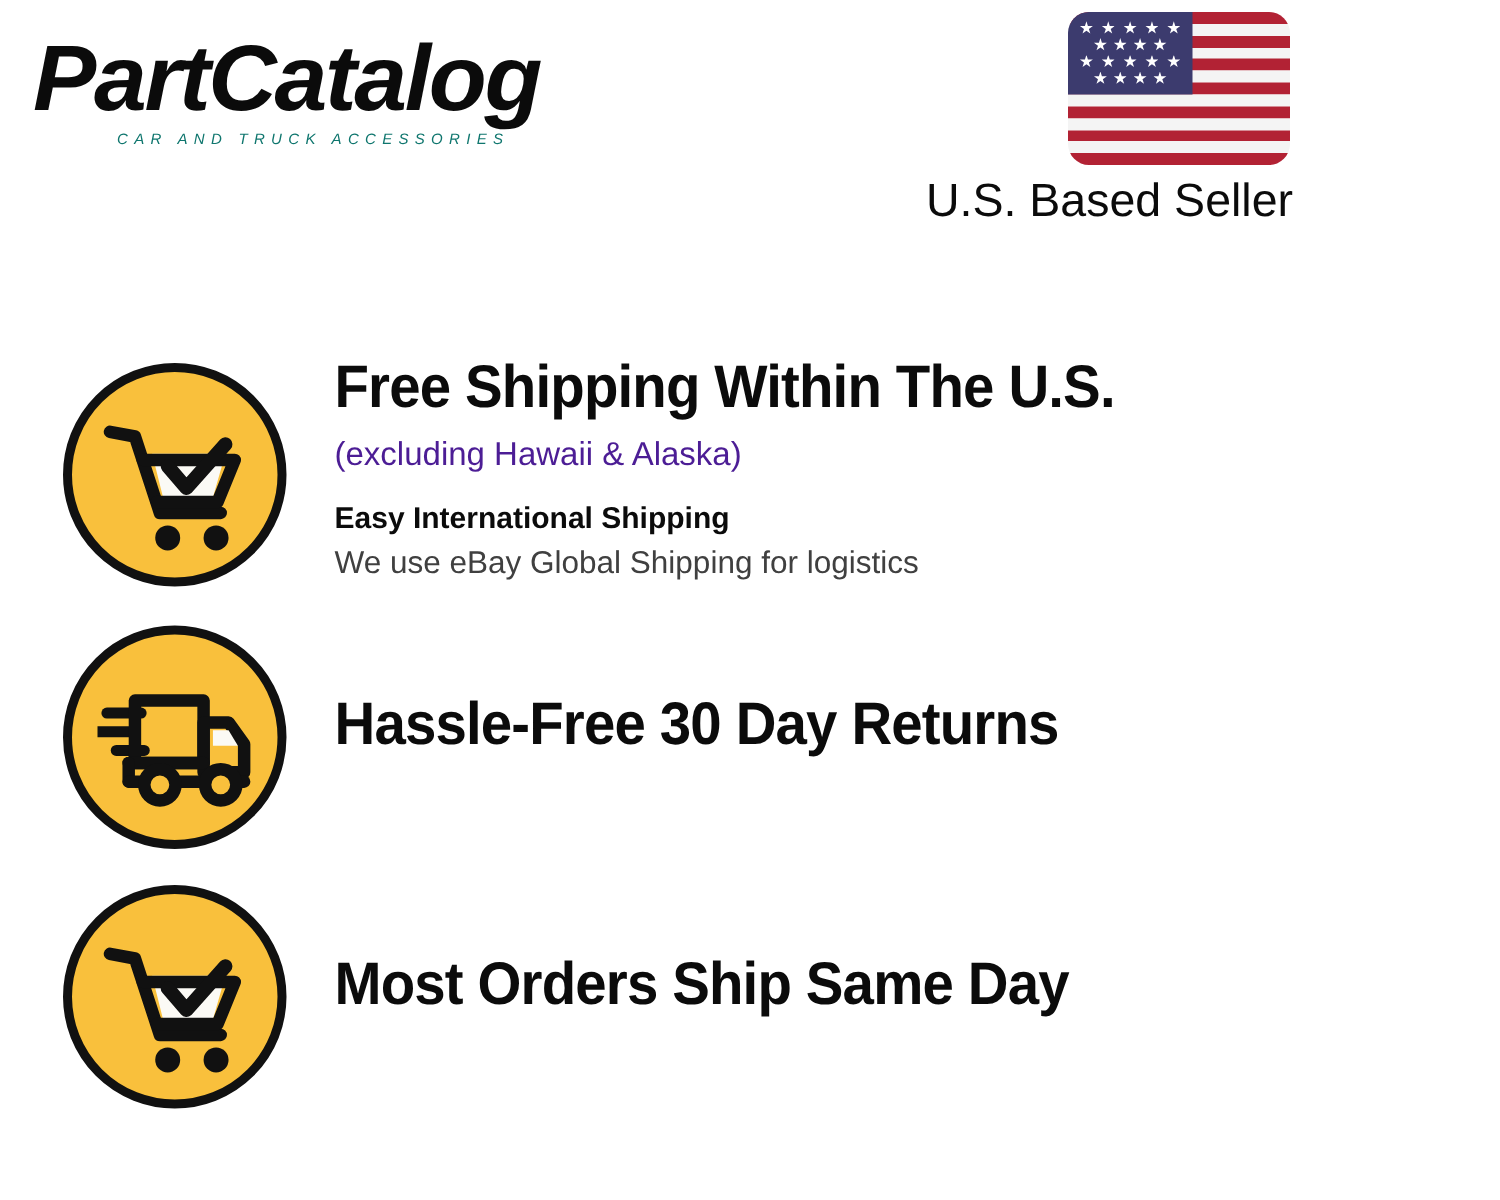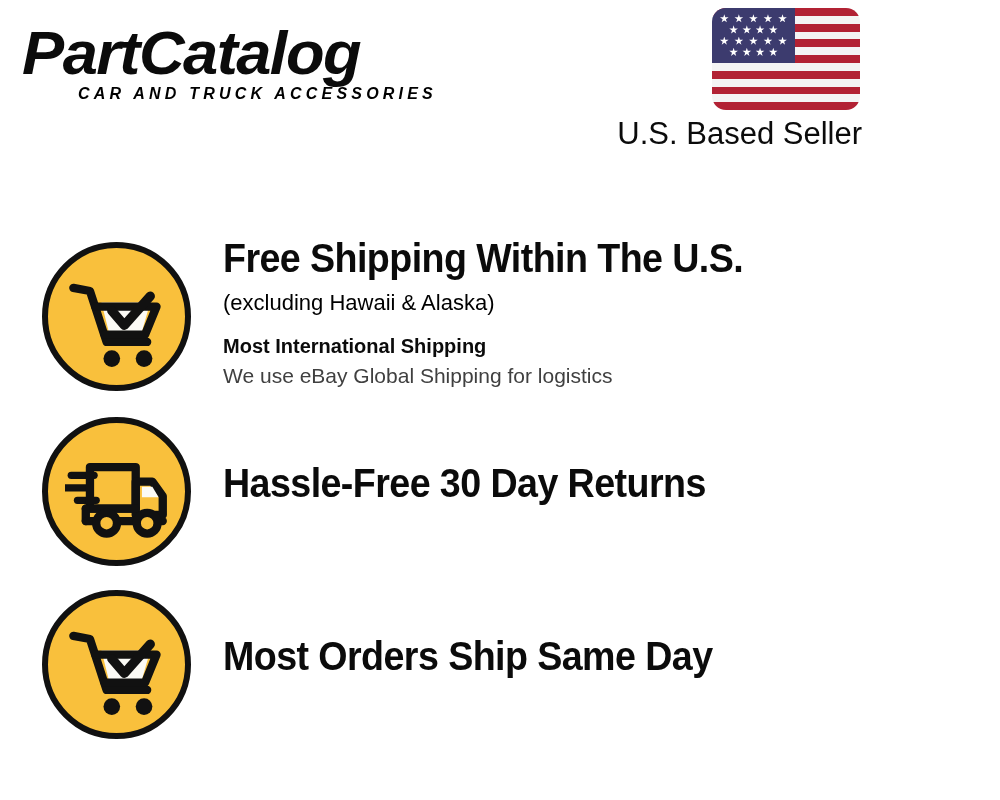--- a/index.html
+++ b/index.html
@@ -38,26 +38,26 @@
     color: #0b0b0b;
     transform: scaleX(1.02);
     transform-origin: left center;
     white-space: nowrap;
   }
   .logo-tagline {
     display: block;
     margin-top: 2px;
     margin-left: 56px;
     font-family: "Liberation Sans", sans-serif;
-    font-weight: 700;
+    font-weight: 400;
     font-style: italic;
-    font-size: 16px;
+    font-size: 10px;
     line-height: 16px;
     letter-spacing: 4.2px;
-    color: #000000;
+    color: #0f766e;
     white-space: nowrap;
   }
 
   
   .seller-block {
     position: absolute;
     right: 8px;
     top: 8px;
     width: 270px;
     text-align: right;
@@ -180,21 +180,21 @@
   }
   .row-1 .feature-text { padding-top: 6px; }
   .row-2 .feature-text { padding-top: 55px; }
   .row-3 .feature-text { padding-top: 56px; }
 
   .subline {
     font-family: "Liberation Sans", sans-serif;
     font-weight: 400;
     font-size: 22px;
     line-height: 30px;
-    color: #000000;
+    color: #4c1d95;
     margin: 6px 0 0 0;
     white-space: nowrap;
   }
   .subhead {
     font-family: "Liberation Sans", sans-serif;
     font-weight: 700;
     font-size: 20px;
     line-height: 28px;
     color: #0b0b0b;
     margin: 14px 0 0 0;
@@ -282,21 +282,21 @@
 
           <path d="M45 44 L57 58 L82 30" fill="none" stroke="#111111" stroke-width="9" stroke-linecap="round" stroke-linejoin="round"></path>
 
           <circle cx="45" cy="90" r="8" fill="#111111"></circle>
           <circle cx="76" cy="90" r="8" fill="#111111"></circle>
         </svg>
       </div>
       <div class="feature-text">
         <div class="headline">Free Shipping Within The U.S.</div>
         <div class="subline">(excluding Hawaii &amp; Alaska)</div>
-        <div class="subhead">Most International Shipping</div>
+        <div class="subhead">Easy International Shipping</div>
         <div class="subnote">We use eBay Global Shipping for logistics</div>
       </div>
     </div>
 
     <div class="feature-row row-2">
       <div class="badge">
         <svg viewBox="0 0 100 100" aria-hidden="true">
 
           <path d="M6 34 H28" stroke="#111111" stroke-width="7" stroke-linecap="round"></path>
           <path d="M0 46 H24" stroke="#111111" stroke-width="7" stroke-linecap="round"></path>

